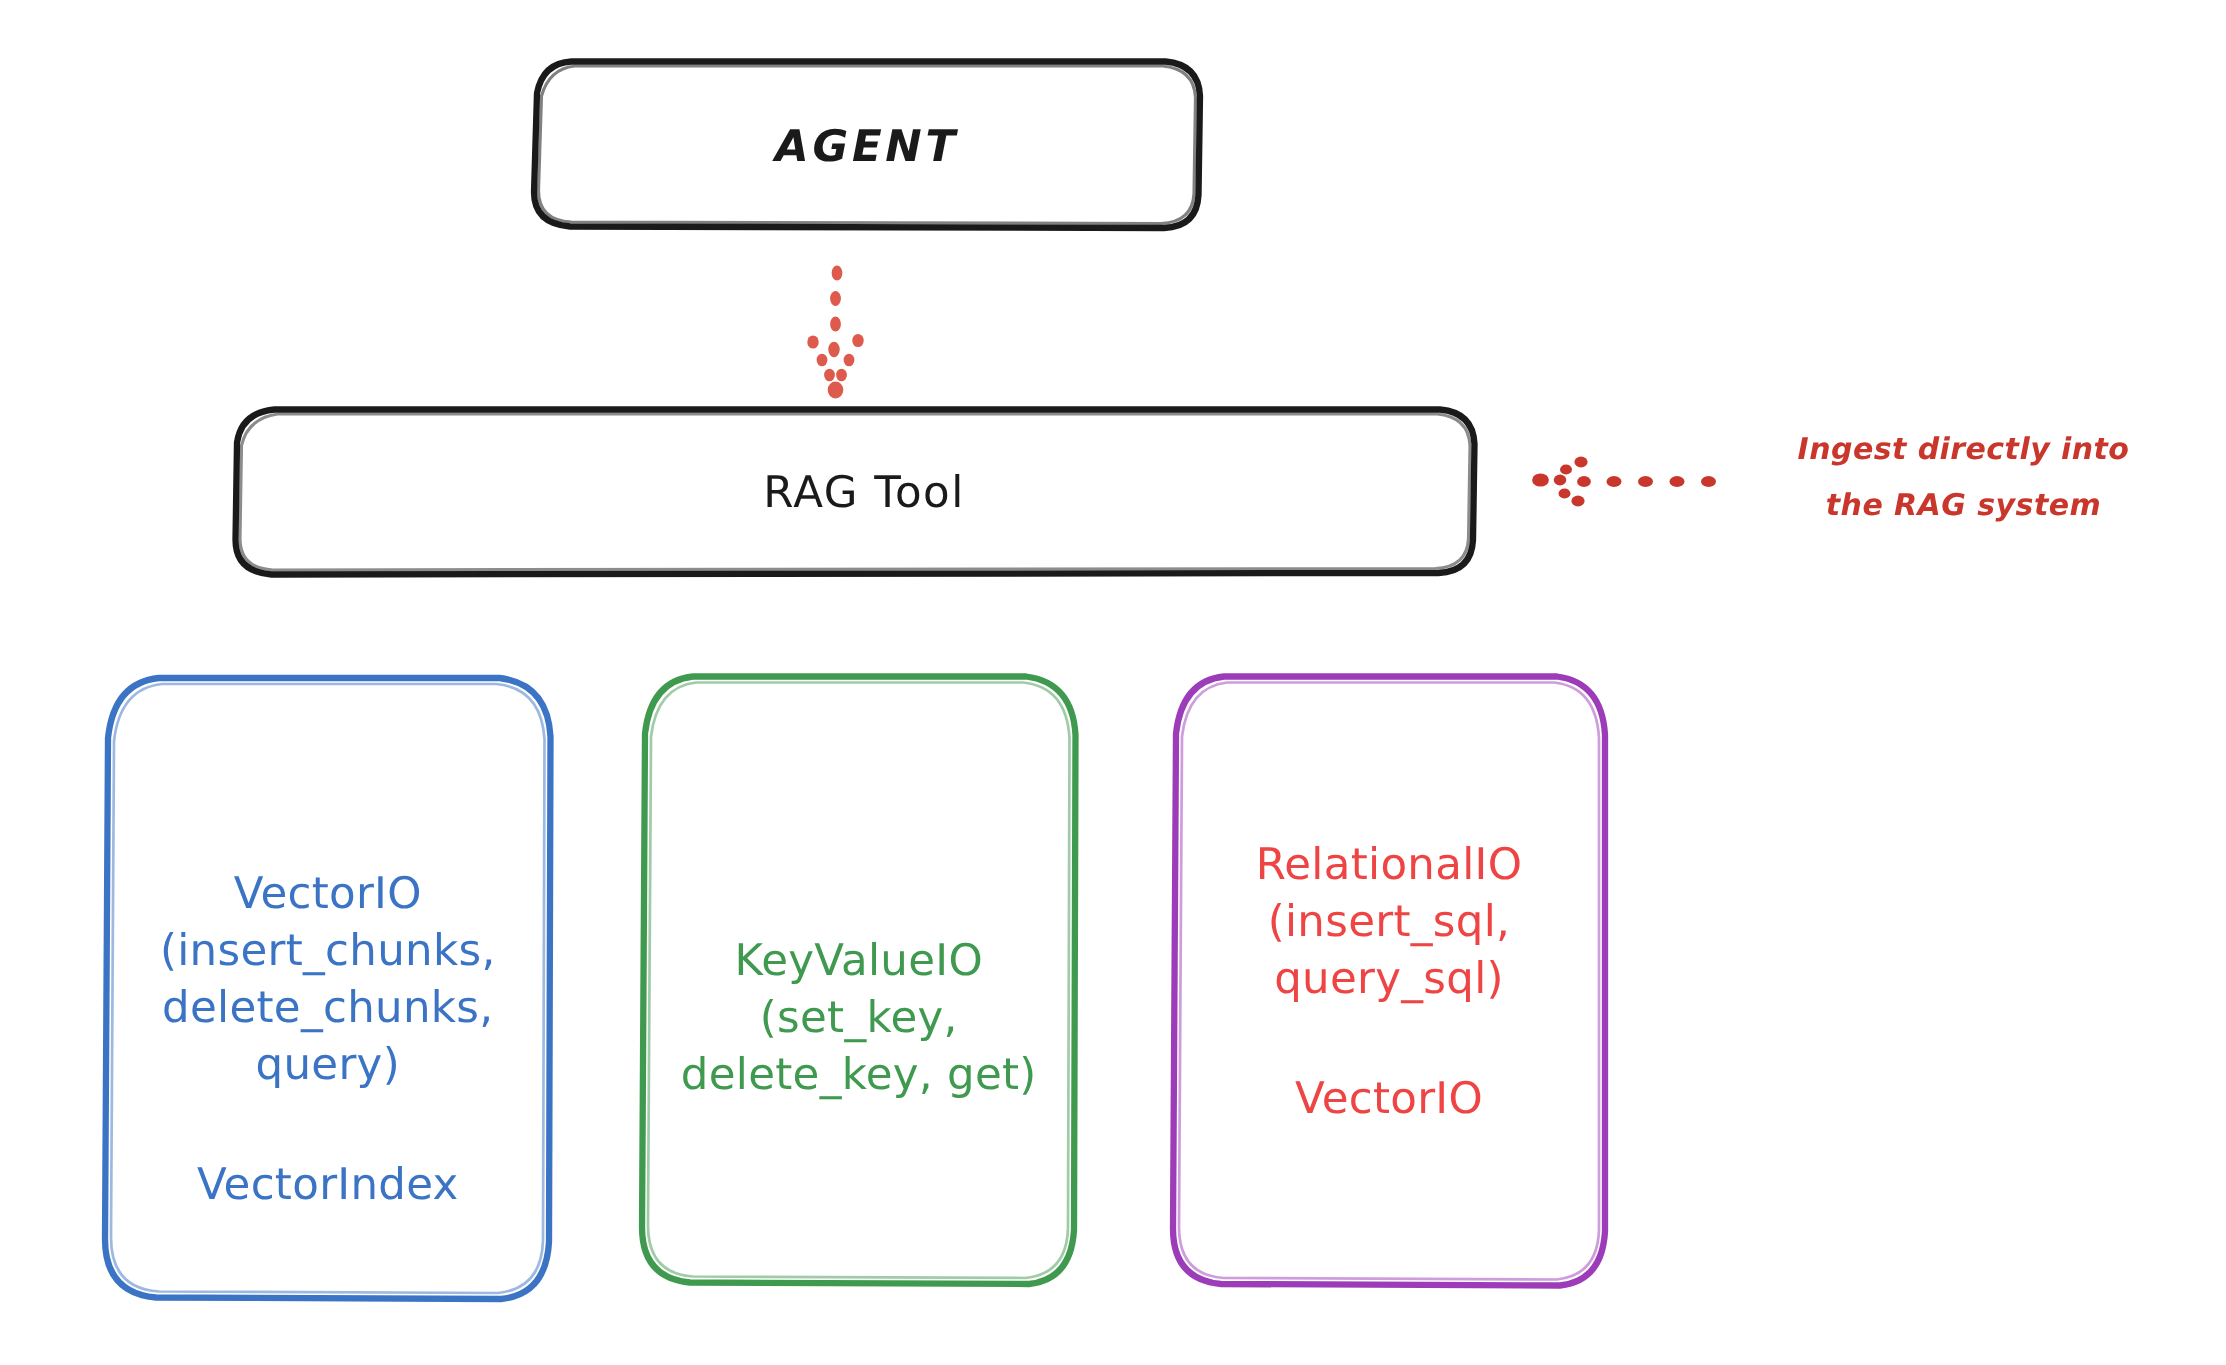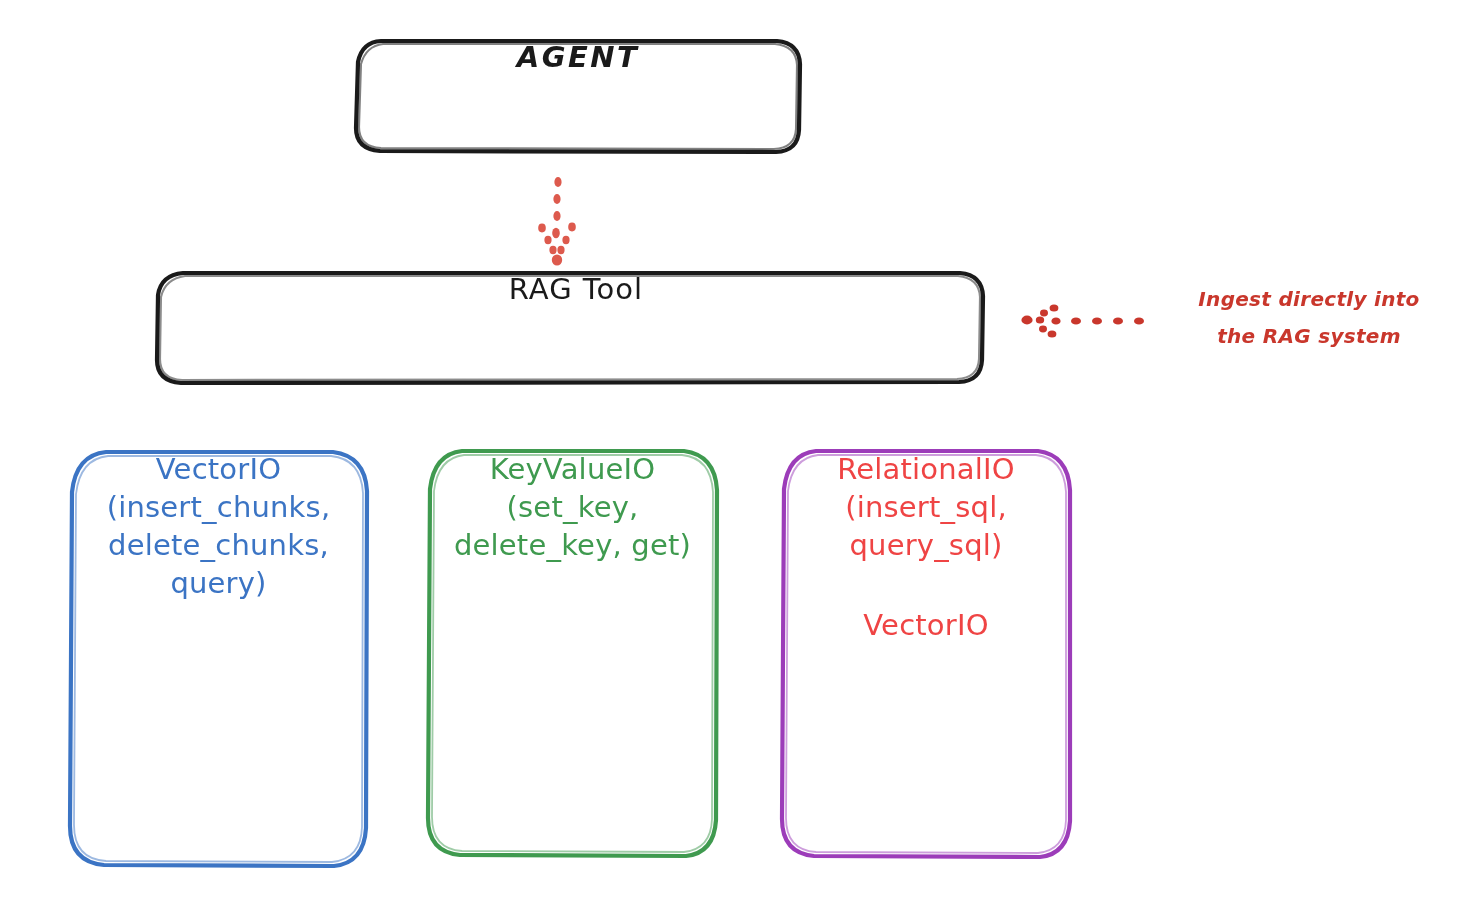--- a/index.html
+++ b/index.html
@@ -21,20 +21,21 @@
     width: 1484px;
     height: 910px;
   }
 
   .node {
     position: absolute;
     box-sizing: border-box;
     display: flex;
     flex-direction: column;
     align-items: center;
+    justify-content: center;
     text-align: center;
     background: transparent;
     border-radius: 24px;
   }
 
   
   #agent-node {
     left: 355px;
     top: 40px;
     width: 446px;
@@ -175,20 +176,21 @@
 
 <div class="node" id="rag-tool-node">
   <div id="rag-tool-label">RAG Tool</div>
 </div>
 
 <div class="node provider" id="vector-node">
   <div class="api-block">VectorIO
 (insert_chunks,
 delete_chunks,
 query)</div>
+  <div class="index-block">VectorIndex</div>
 </div>
 
 <div class="node provider" id="keyvalue-node">
   <div class="api-block">KeyValueIO
 (set_key,
 delete_key, get)</div>
 </div>
 
 <div class="node provider" id="relational-node">
   <div class="api-block">RelationalIO

